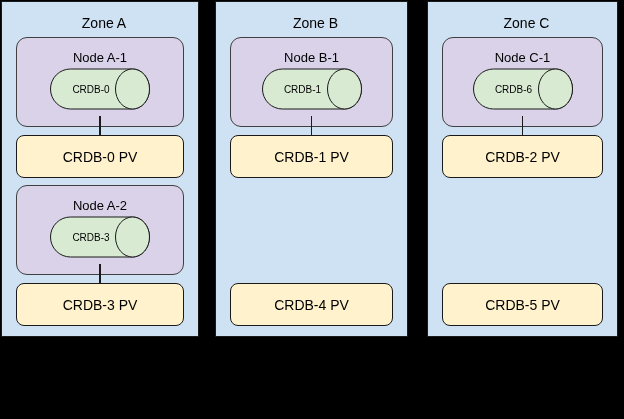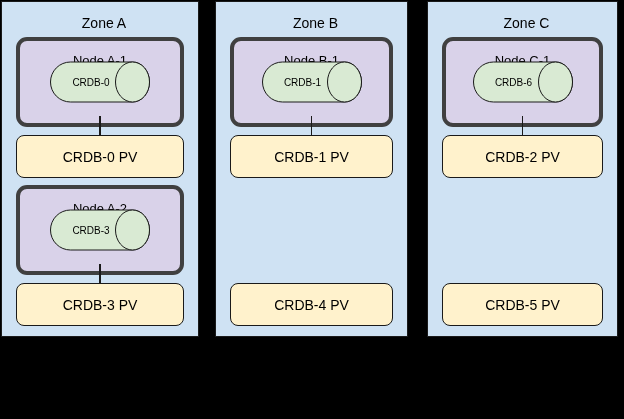--- a/index.html
+++ b/index.html
@@ -27,36 +27,36 @@
     top:12px; left:8px; right:0;
     text-align:center;
     font-size:14px;
     line-height:18px;
   }
   .node {
     position:absolute;
     left:14px; right:14px;
     height:90px;
     background:#d9d2e9;
-    border:4px solid #404040;
+    border:1px solid #404040;
     border-radius:11px;
     box-sizing:border-box;
   }
   .node-1 { top:35px; }
   .node-2 { top:183px; }
   .node-title {
     position:absolute;
     top:11px; left:0; right:0;
     text-align:center;
     font-size:13px;
     line-height:17px;
   }
   .cylinder {
     position:absolute;
-    top:20px;
+    top:30px;
     left:50%;
     transform:translateX(-50%);
     width:101px; height:30px;
   }
   .cylinder svg { display:block; }
   .cylinder-label {
     position:absolute;
     top:0; left:0;
     width:83px; height:42px;
     display:flex;

